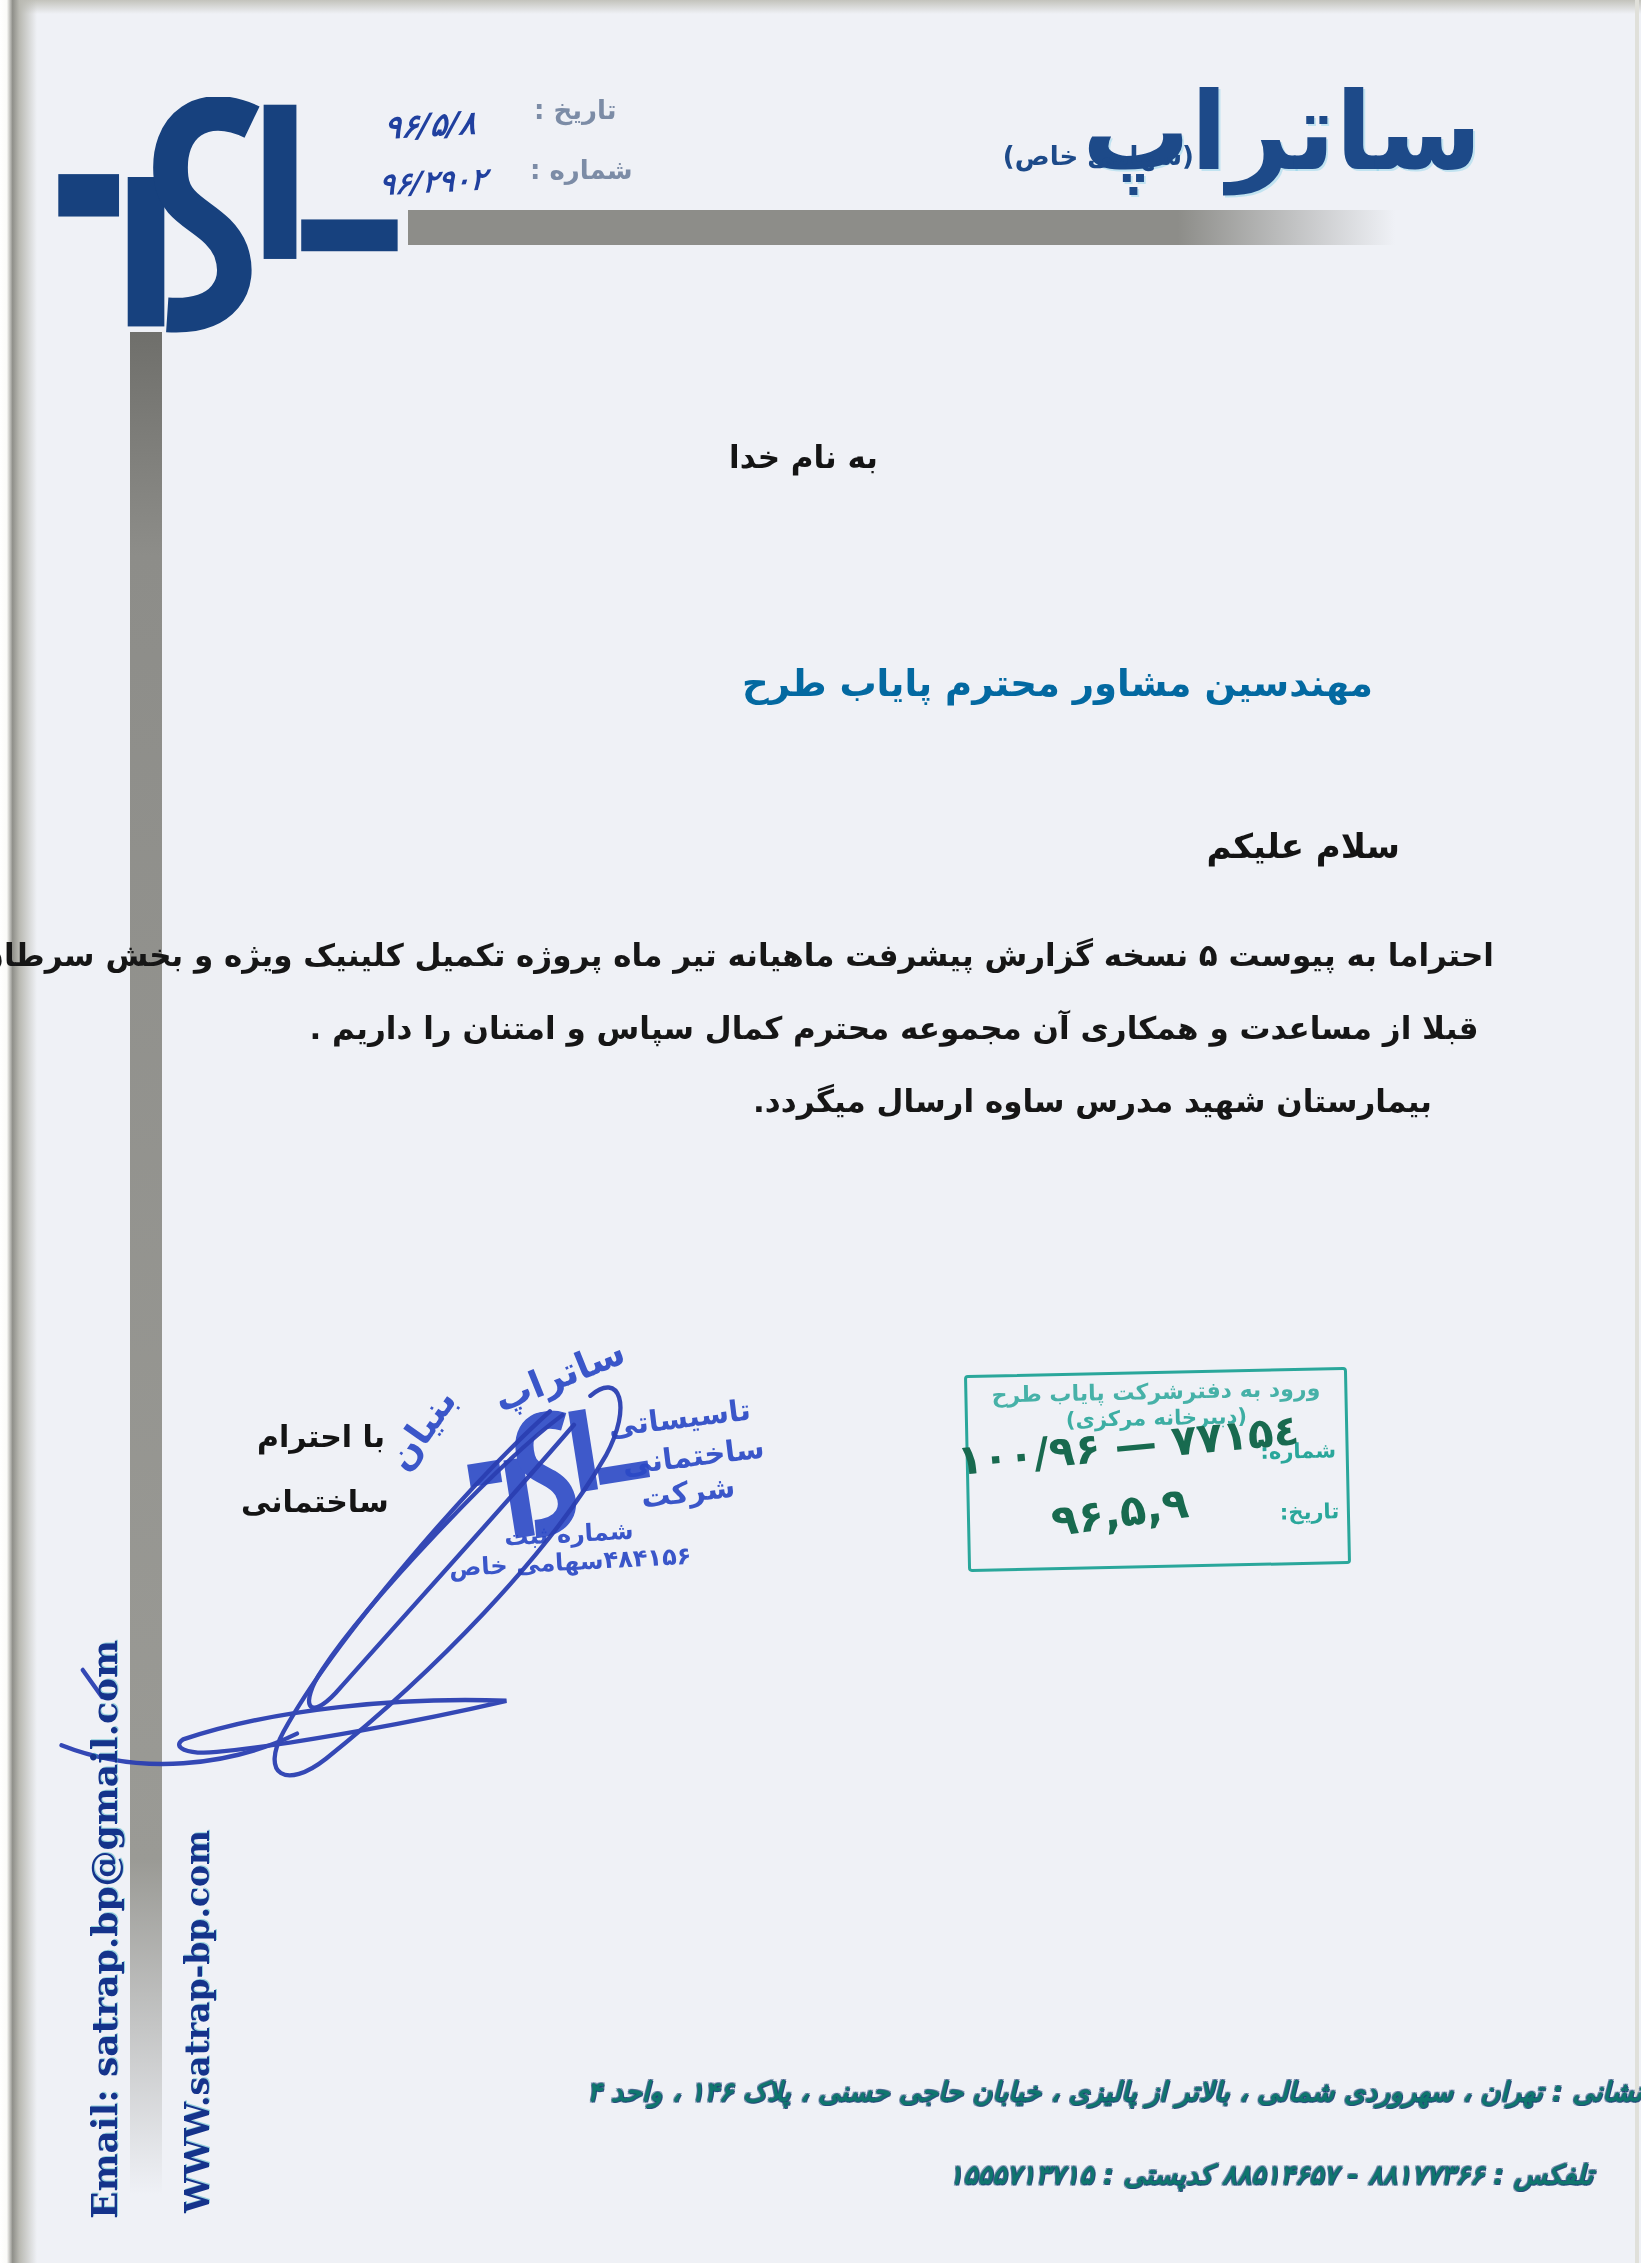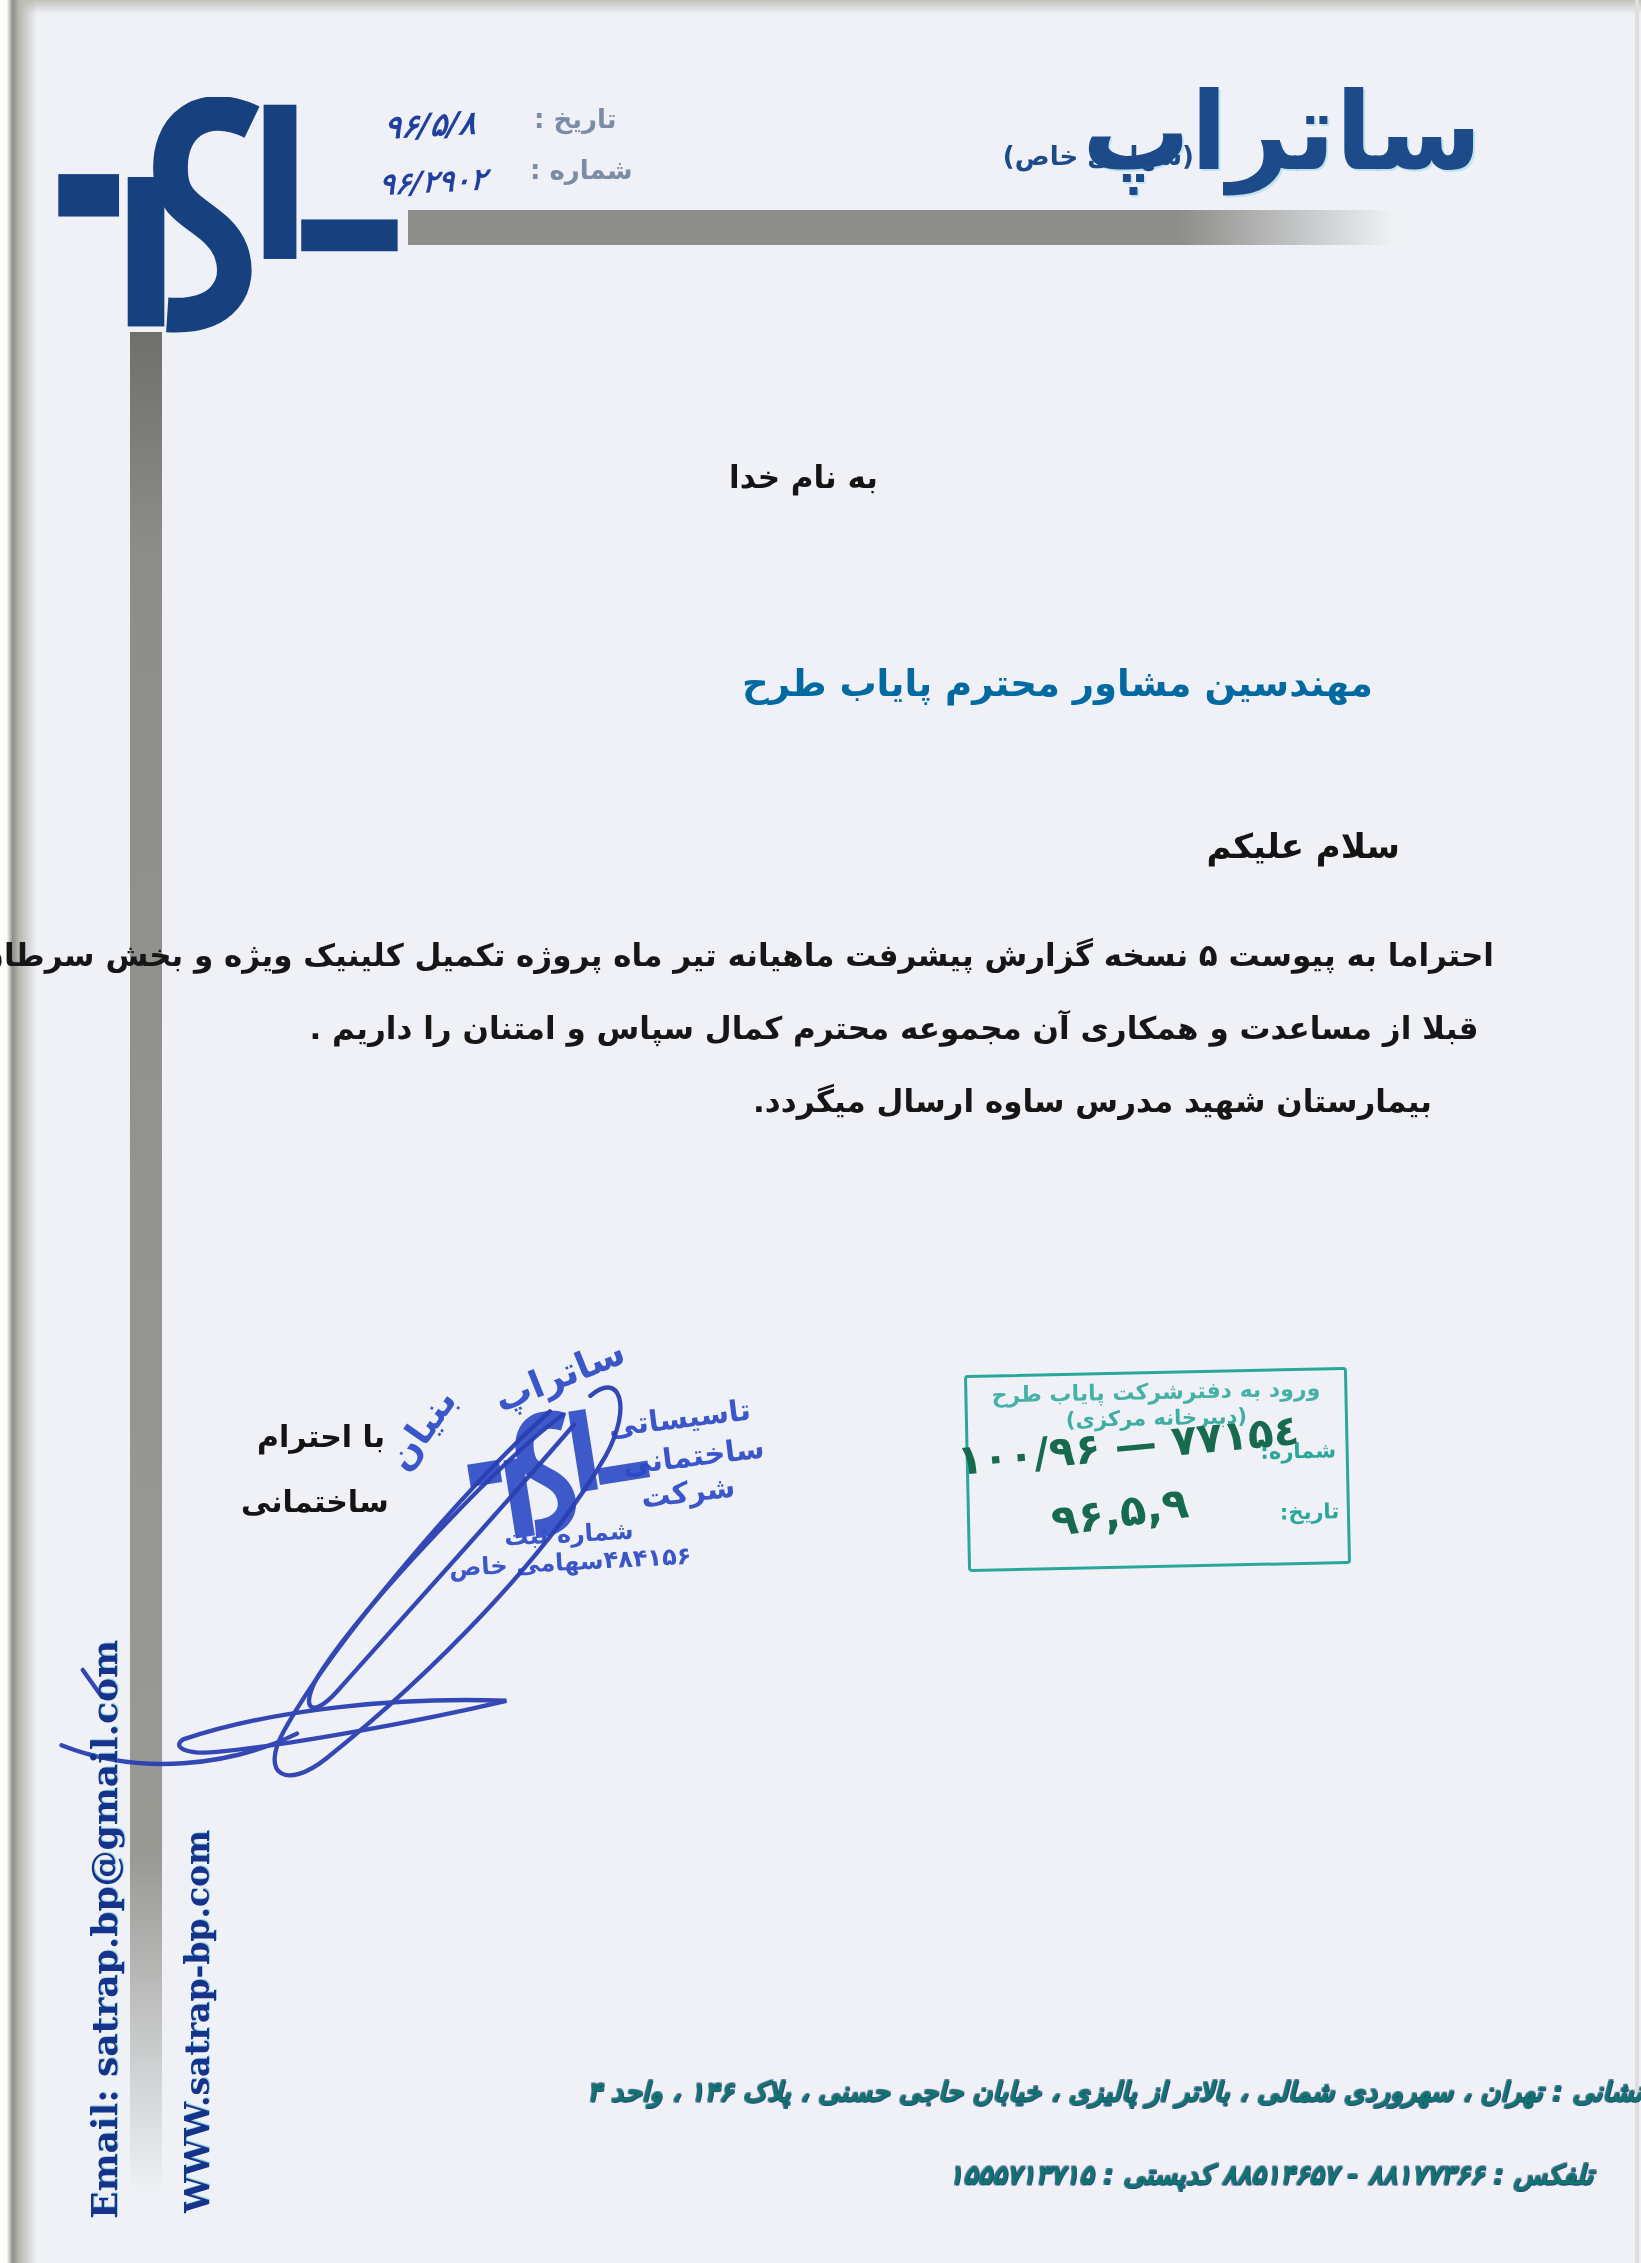--- a/index.html
+++ b/index.html
@@ -20,29 +20,29 @@
   .company-name{position:absolute;right:159px;top:75px;font-size:108px;line-height:1.05;
         font-weight:bold;color:#1d4a89;direction:rtl;
         text-shadow:1.9px 1.9px 0 rgba(110,200,230,.35);}
   .company-type{position:absolute;right:447px;top:141px;font-size:26px;font-weight:bold;
         color:#1d4a89;direction:rtl;}
   .company-subtitle{position:absolute;right:162px;top:284px;font-size:40px;font-weight:bold;
         color:#14a9ba;direction:rtl;
         text-shadow:1px 1px 0 #1b3e77,-1px -1px 0 rgba(27,62,119,.6),1px -1px 0 rgba(27,62,119,.6),-1px 1px 0 rgba(27,62,119,.6);}
 
   .field-label{position:absolute;font-size:26px;font-weight:bold;color:#7c8ca6;direction:rtl;}
-  .date-label{left:534px;top:104px;}
+  .date-label{left:534px;top:95px;}
   .number-label{left:530px;top:155px;}
   .hand{position:absolute;font-weight:bold;font-style:italic;color:#20409f;direction:ltr;
         letter-spacing:2.9px;transform:rotate(-3deg) skewX(-6deg);}
   .date-value{left:384px;top:106px;font-size:32px;}
   .number-value{left:379px;top:164px;font-size:30px;}
 
   .bismillah{position:absolute;right:763px;top:439px;font-size:31px;font-weight:bold;
-        color:#141414;direction:rtl;margin-top:20px;}
+        color:#141414;direction:rtl;}
   .recipient{position:absolute;right:268px;top:662px;font-size:37px;font-weight:bold;
         color:#0369a1;direction:rtl;}
   .salutation{position:absolute;right:241px;top:826px;font-size:34px;font-weight:bold;
         color:#141414;direction:rtl;}
 
   .body-text{position:absolute;right:147px;top:919px;width:1361px;direction:rtl;
         text-align:right;color:#161616;font-weight:bold;font-size:31px;}
   .body-line{line-height:73px;white-space:nowrap;}
   .indent2{padding-right:62px;}
   .indent3{padding-right:15.4px;}

